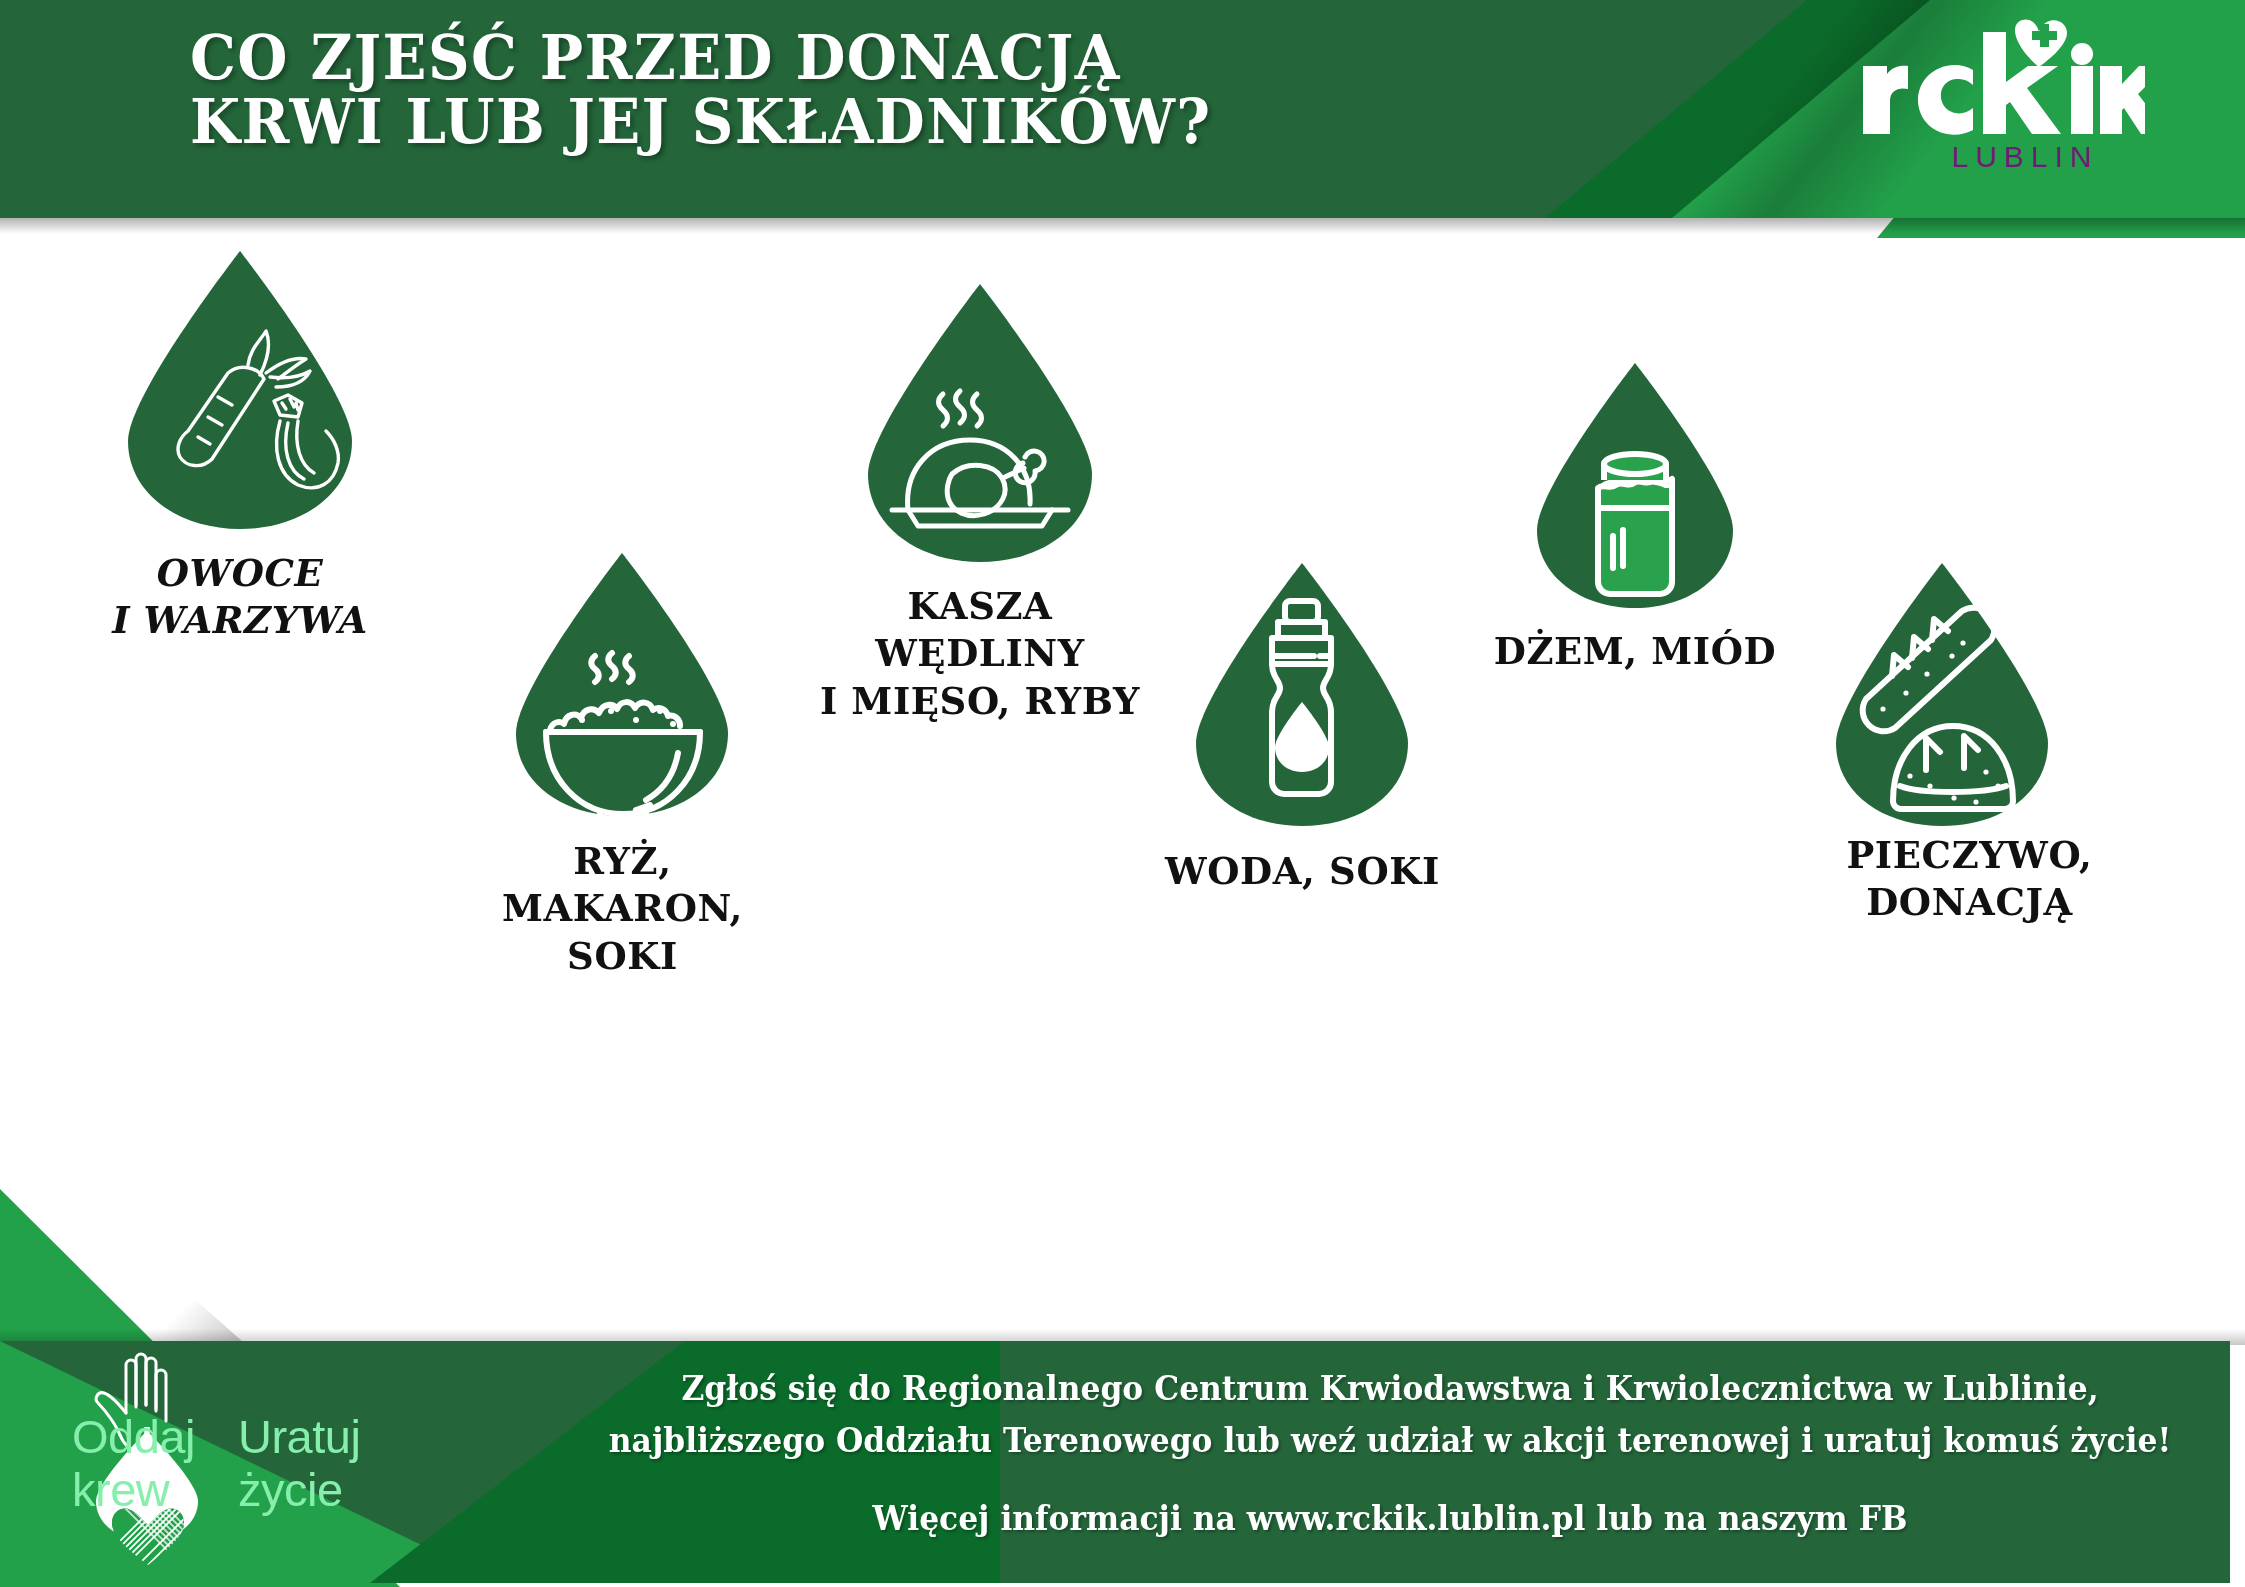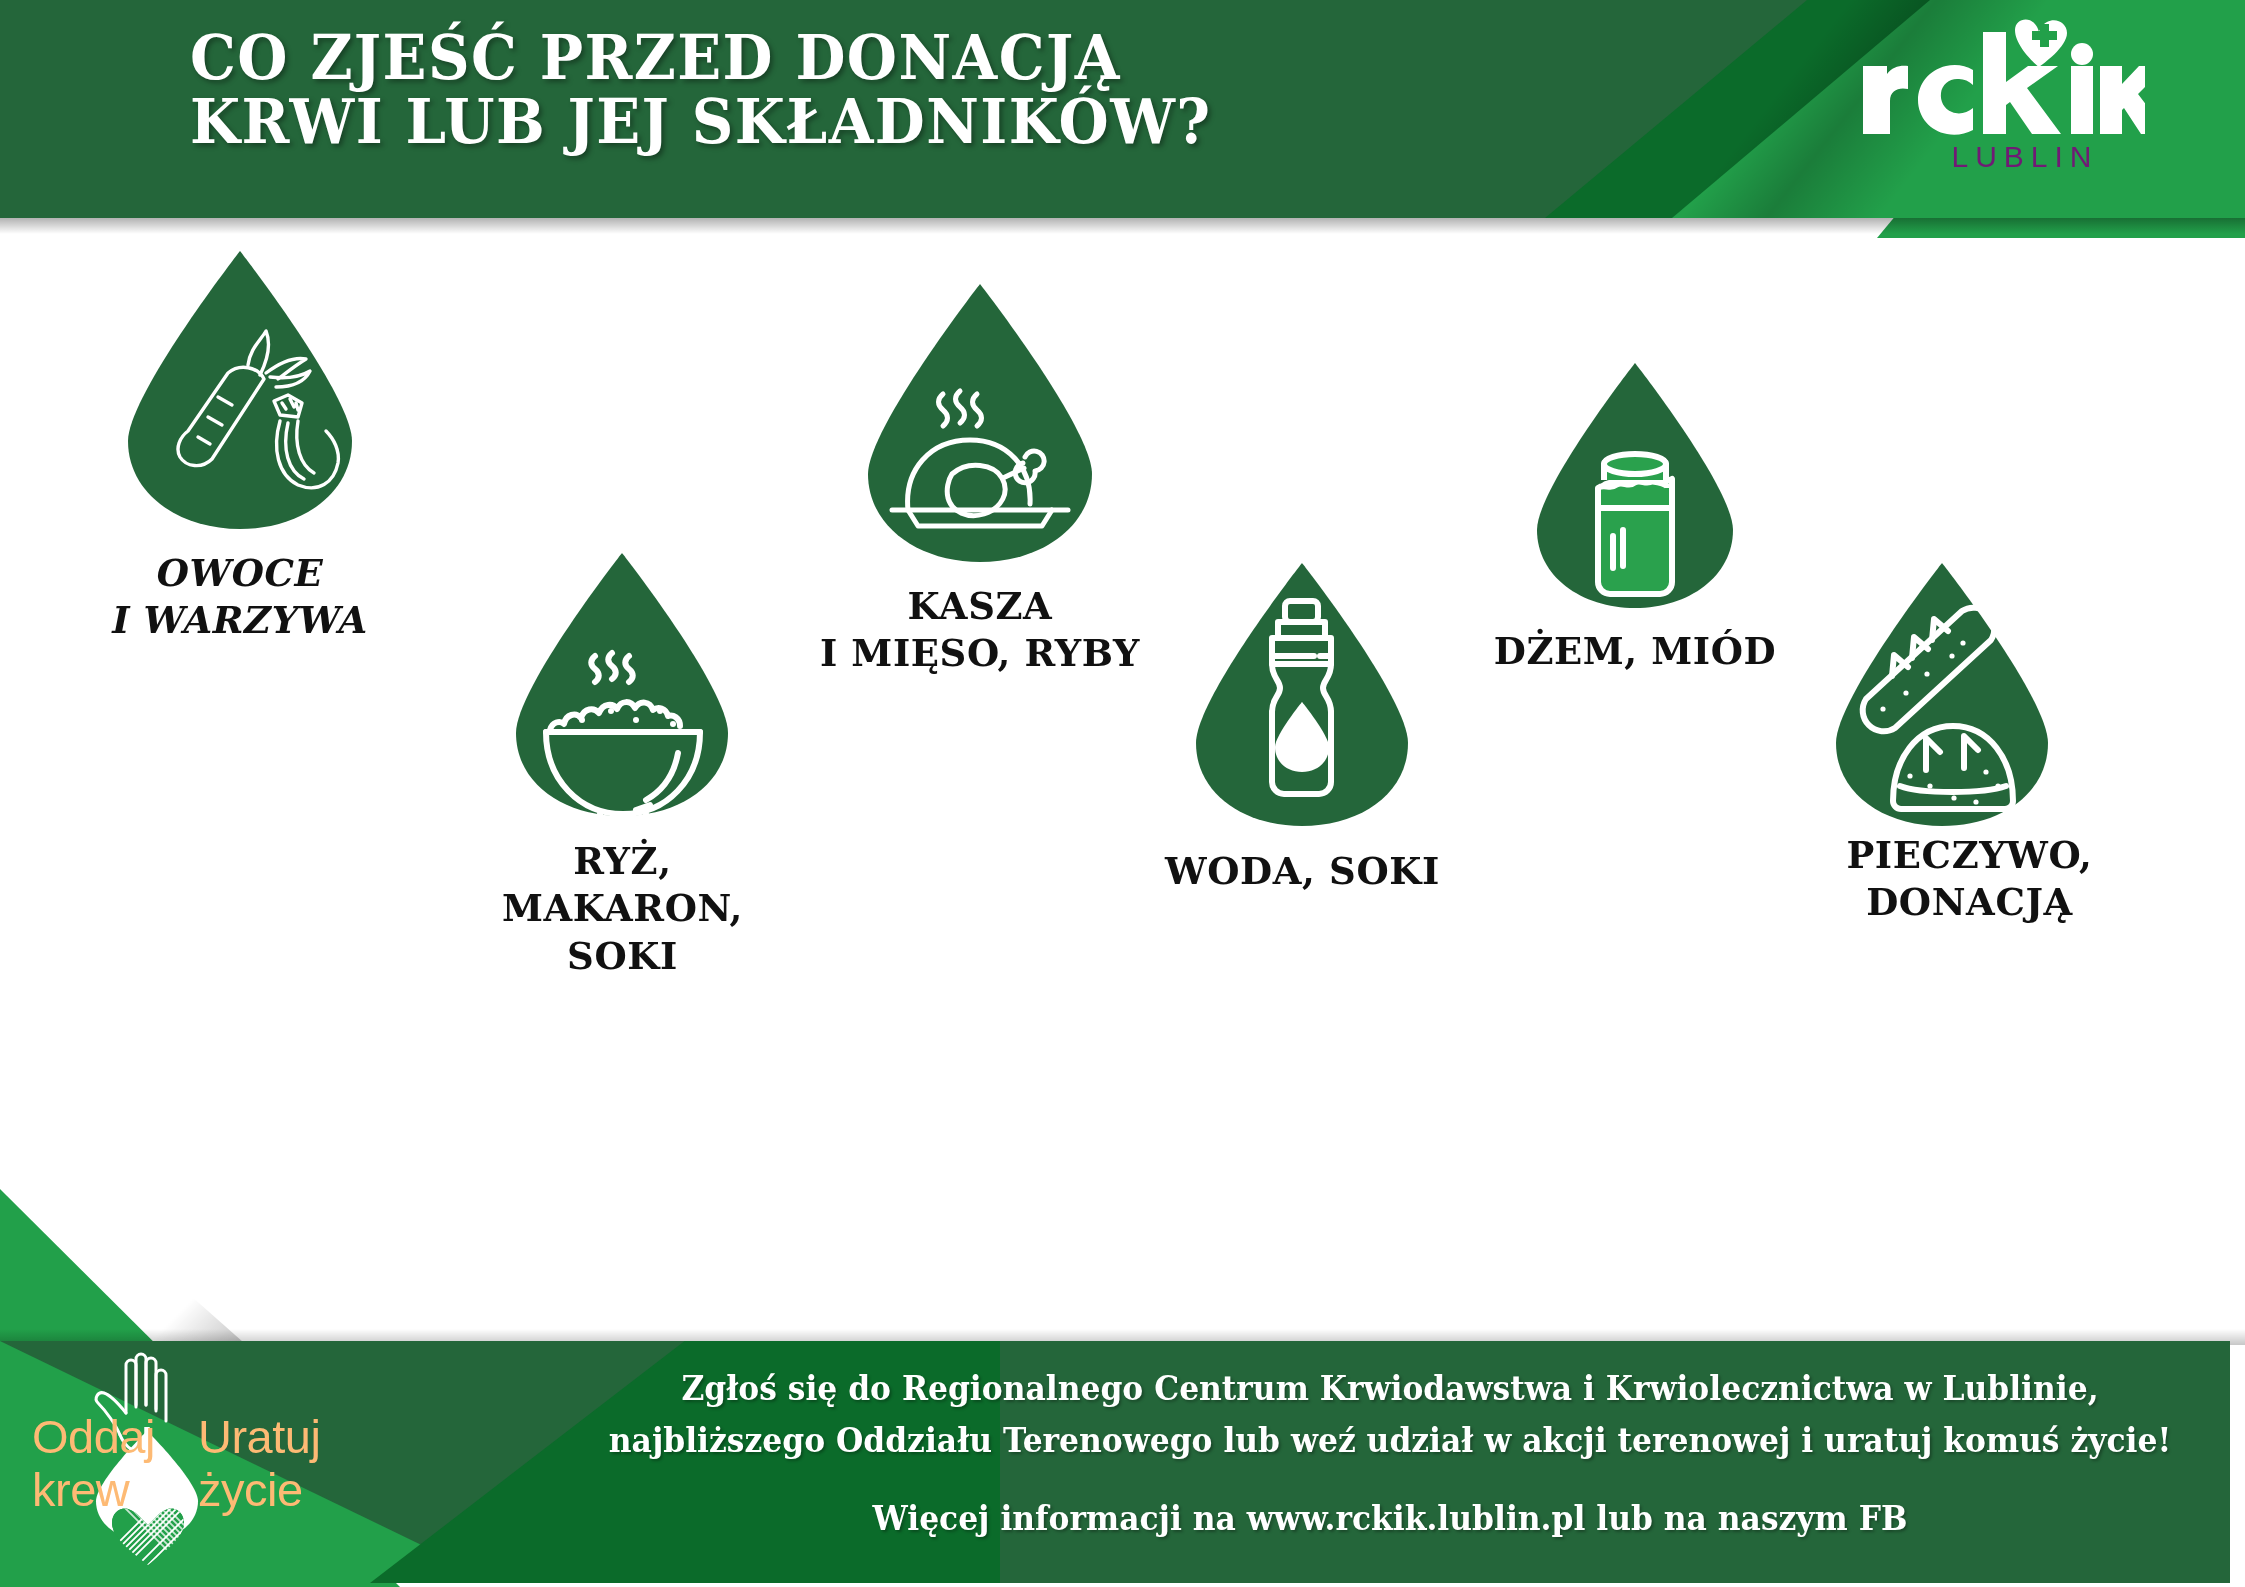--- a/index.html
+++ b/index.html
@@ -196,26 +196,27 @@
 
   
   .okuz-logo {
     position: absolute;
     left: 20px; bottom: 10px;
     width: 330px; height: 230px;
     z-index: 9;
   }
   .okuz-text {
     position: absolute;
-    color: #fdba74;
+    color: #86efac;
     font-family: "Liberation Sans", "DejaVu Sans", sans-serif;
     font-size: 47px;
     font-weight: normal;
     line-height: 1.12;
     letter-spacing: -0.5px;
+    margin-left: 40px;
   }
   .okuz-left  { left: 12px;  top: 68px; text-align: left; }
   .okuz-right { left: 178px; top: 68px; text-align: left; }
 </style>
 </head>
 <body>
 
 <div id="poster">
 
   <div class="header-band">
@@ -294,20 +295,21 @@
         <path d="M92 196 C108 182 134 186 142 200 C150 214 142 230 124 236 C108 241 92 234 88 220 C86 212 88 202 92 196 Z"></path>
         <path d="M143 200 L164 190"></path>
         <path d="M165 179 a10 10 0 1 1 10 14 a10 10 0 1 1 -12 -8"></path>
 
         <path d="M32 232 H208"></path>
         <path d="M48 232 L58 248 H182 L192 232"></path>
       </g>
     </svg>
     <div class="drop-label" style="top:305px;">
       <div>KASZA</div>
+      <div>WĘDLINY</div>
       <div>I MIĘSO, RYBY</div>
     </div>
   </div>
 
   <div class="drop" style="left:1530px; top:358px; width:210px; height:255px;">
     <svg class="drop-shape" viewBox="0 0 210 255">
       <path d="M105 5 C105 5 203 130 203 172 C203 218 159 250 105 250 C51 250 7 218 7 172 C7 130 105 5 105 5 Z" fill="#24663a"></path>
       <g>
 
         <path d="M68 150 h74 v74 a12 12 0 0 1 -12 12 h-50 a12 12 0 0 1 -12 -12 z" fill="#2aa14d" stroke="#ffffff" stroke-width="6"></path>

